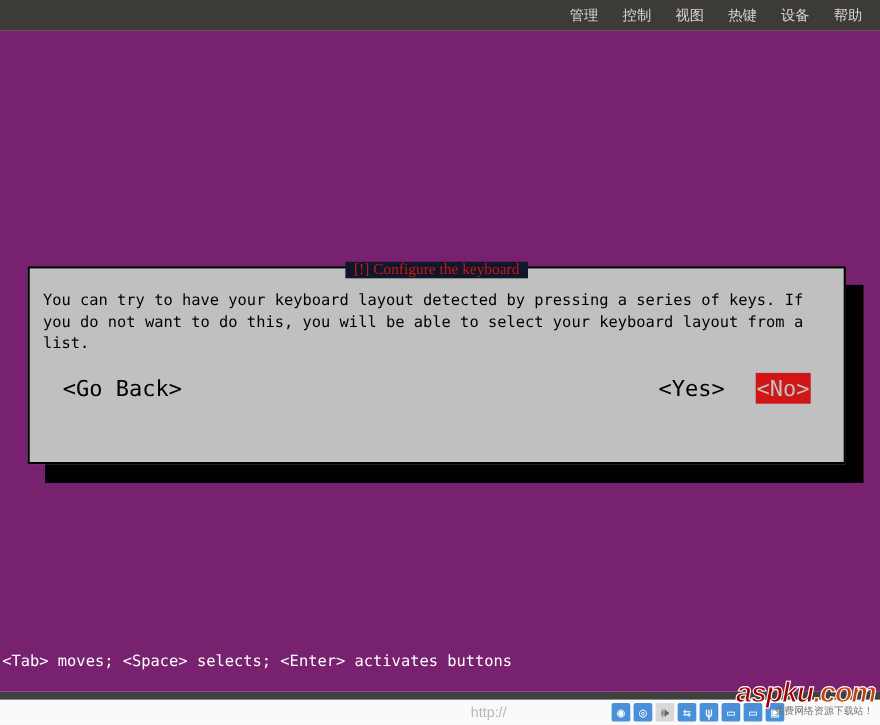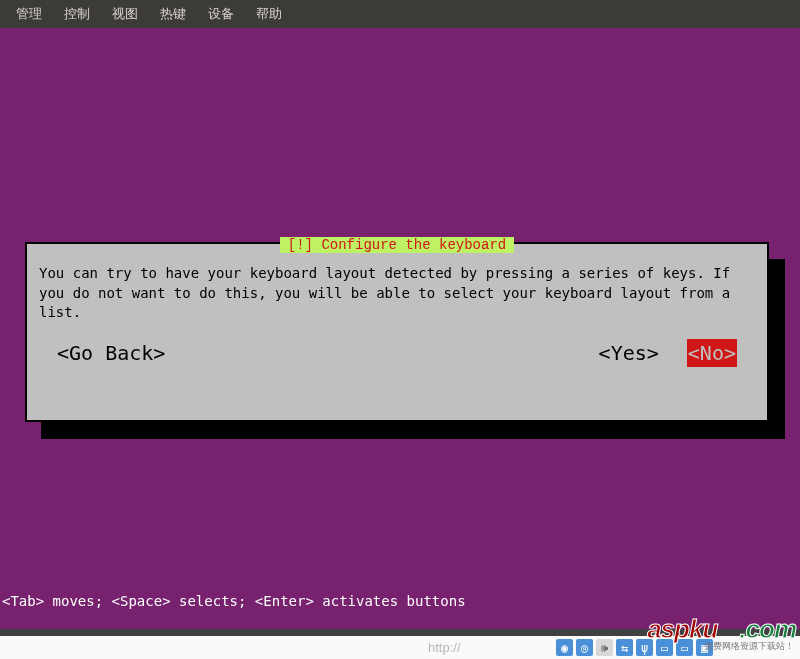--- a/index.html
+++ b/index.html
@@ -11,20 +11,21 @@
       background: #fff;
       position: relative;
     }
     .menubar {
       background: #3c3b37;
       height: 28px;
       display: flex;
       align-items: center;
       padding: 0 8px;
       gap: 6px;
+      justify-content: flex-end;
     }
     .menubar-item {
       color: #d8d4cf;
       font-size: 13px;
       padding: 4px 8px;
       cursor: pointer;
       font-family: sans-serif;
     }
     .installer-bg {
       background: #77216f;
@@ -52,25 +53,25 @@
       font-family: "DejaVu Sans Mono", monospace;
     }
     .dialog-title-wrapper {
       position: absolute;
       top: -10px;
       left: 0;
       width: 100%;
       text-align: center;
     }
     .dialog-title {
-      background: #bef264;
+      background: #0f172a;
       color: #d01616;
       padding: 0 8px;
       font-size: 14px;
-      font-family: Liberation Mono, monospace;
+      font-family: Liberation Serif, serif;
     }
     .dialog-body {
       color: #000;
       font-size: 14px;
       line-height: 1.4;
       margin-top: 8px;
     }
     .dialog-para1 { margin-bottom: 16px; }
     .dialog-para2 { margin-bottom: 20px; }
     .dialog-buttons {
@@ -137,21 +138,21 @@
       bottom: 14px;
       font-family: Arial, sans-serif;
       font-weight: bold;
       font-style: italic;
       font-size: 26px;
       color: #a00000;
       -webkit-text-stroke: 1px #fff;
       letter-spacing: -1px;
       pointer-events: none;
     }
-    .watermark .black { color: #15803d; margin-left: 22px; }
+    .watermark .black { color: #c2410c; }
     .watermark-sub {
       position: absolute;
       right: 6px;
       bottom: 6px;
       font-size: 9px;
       color: #777;
       font-family: sans-serif;
       pointer-events: none;
     }
   </style>

